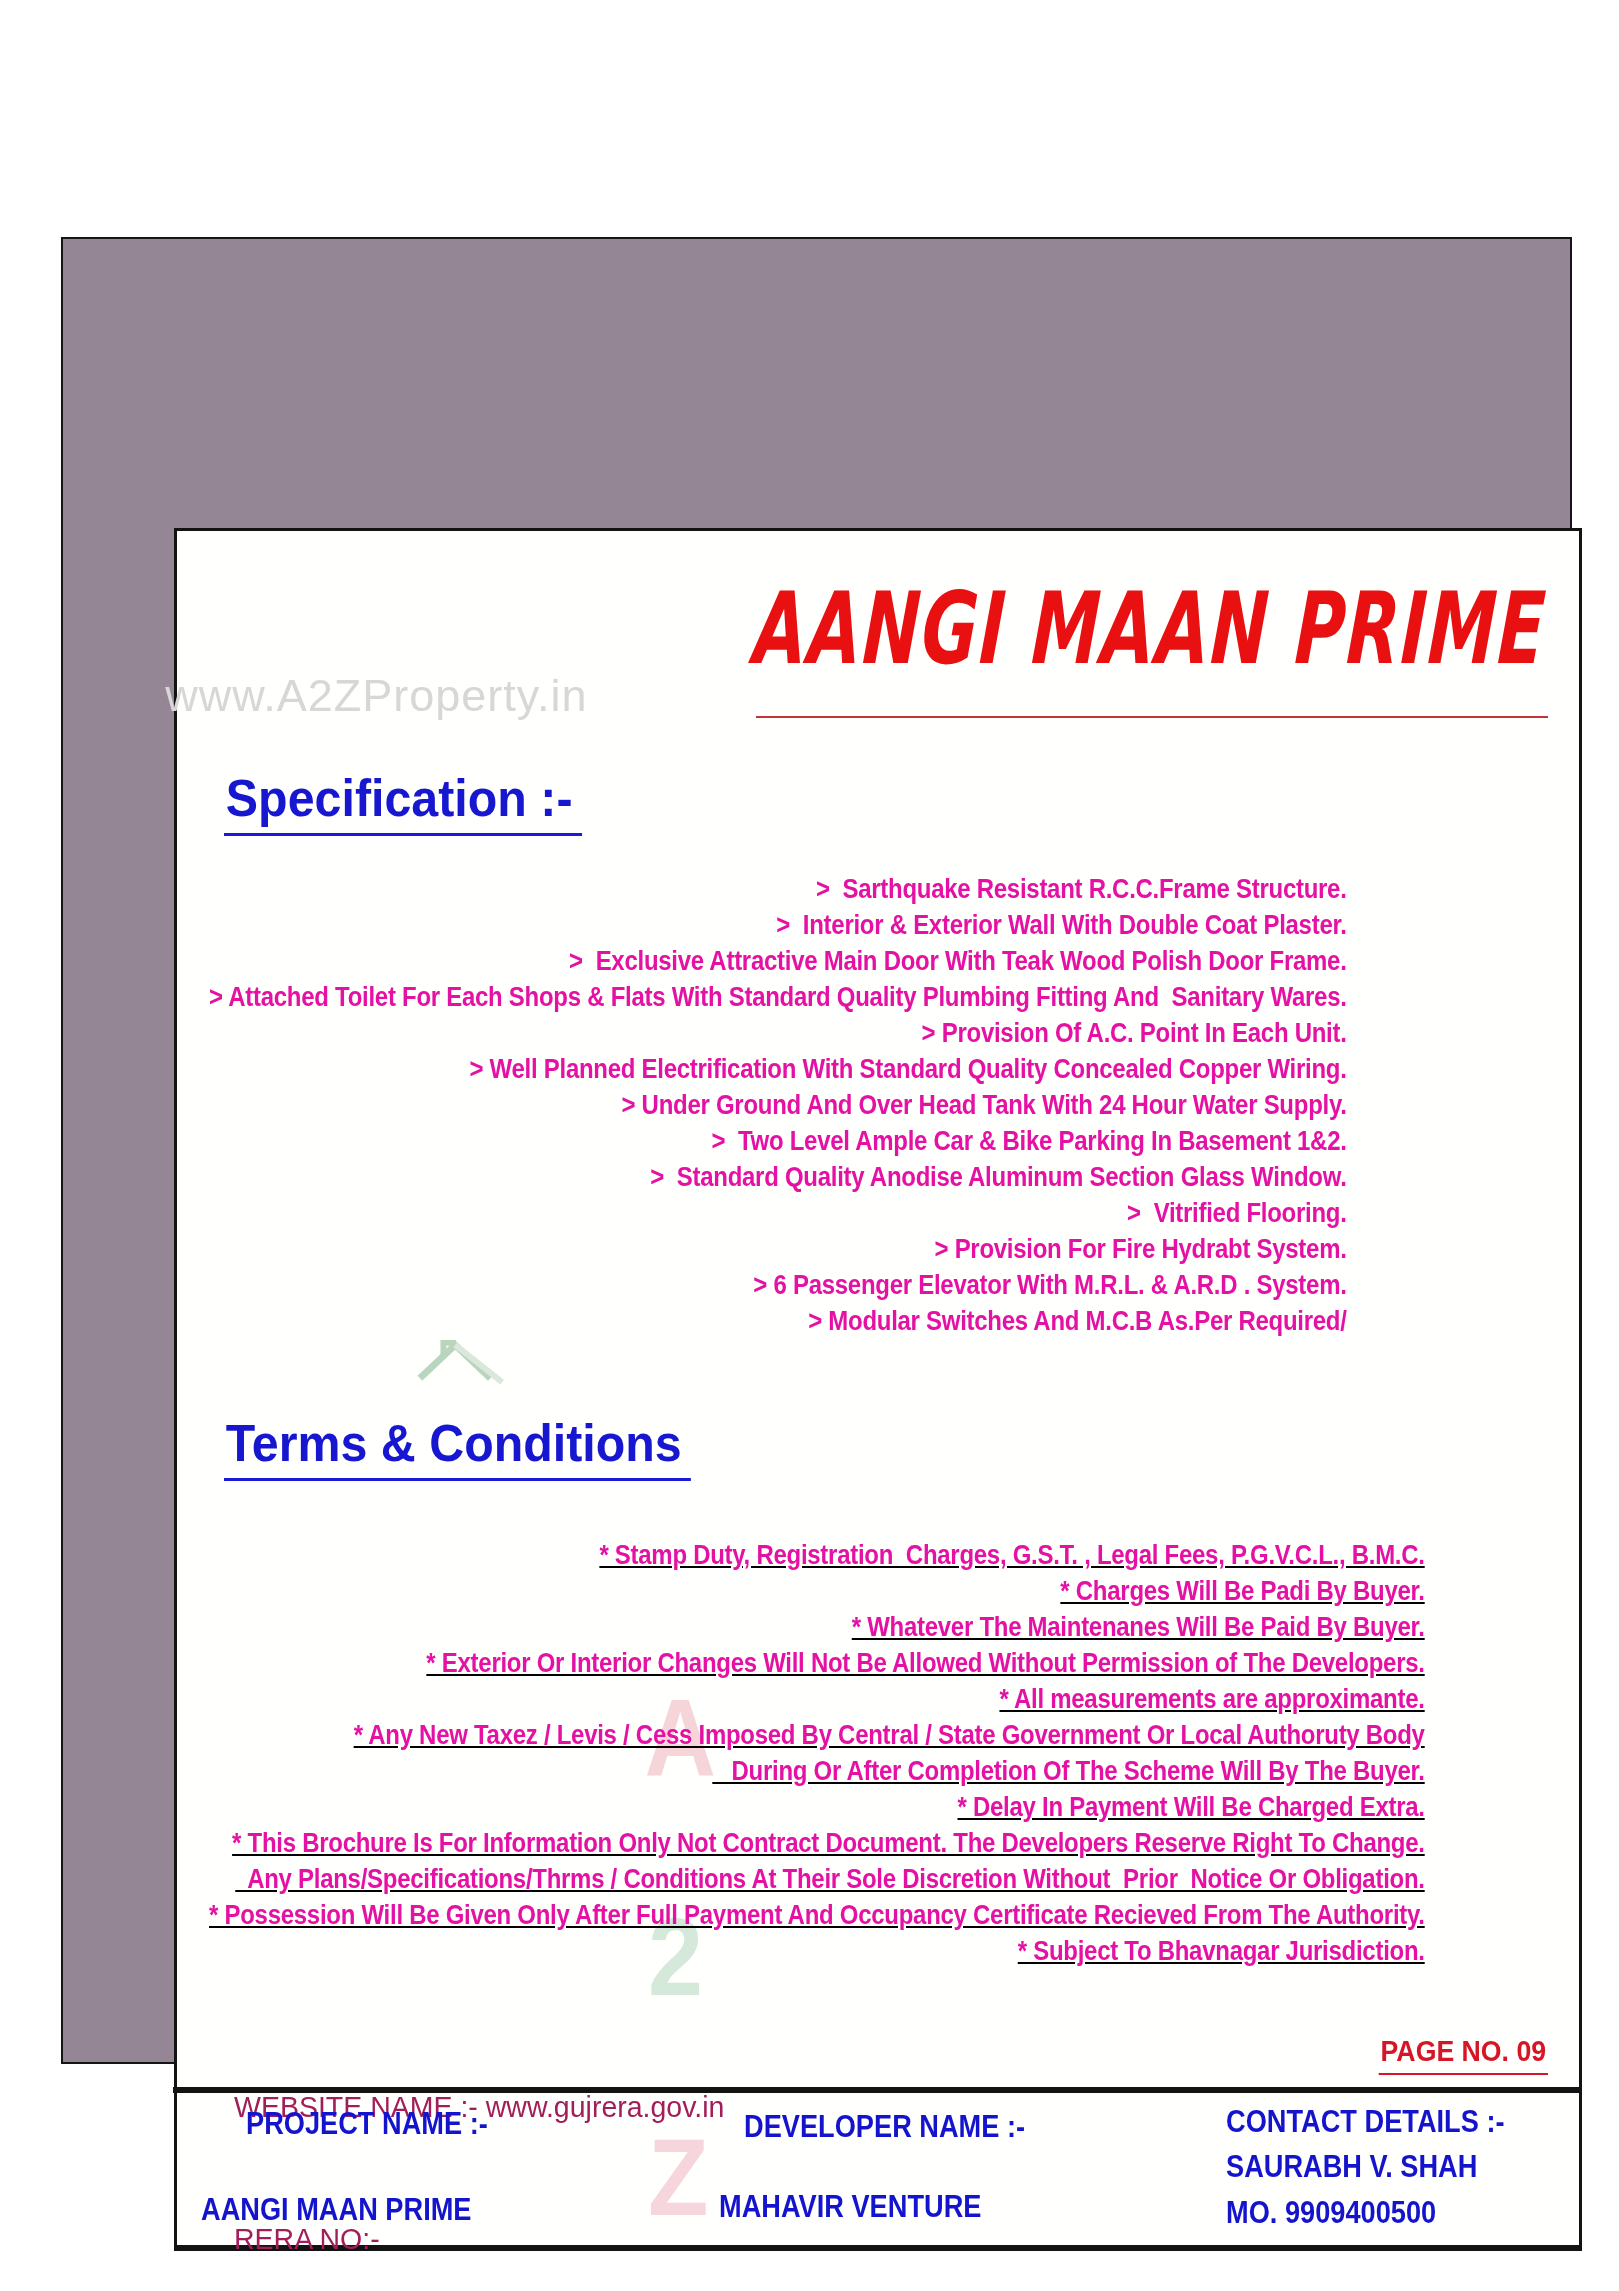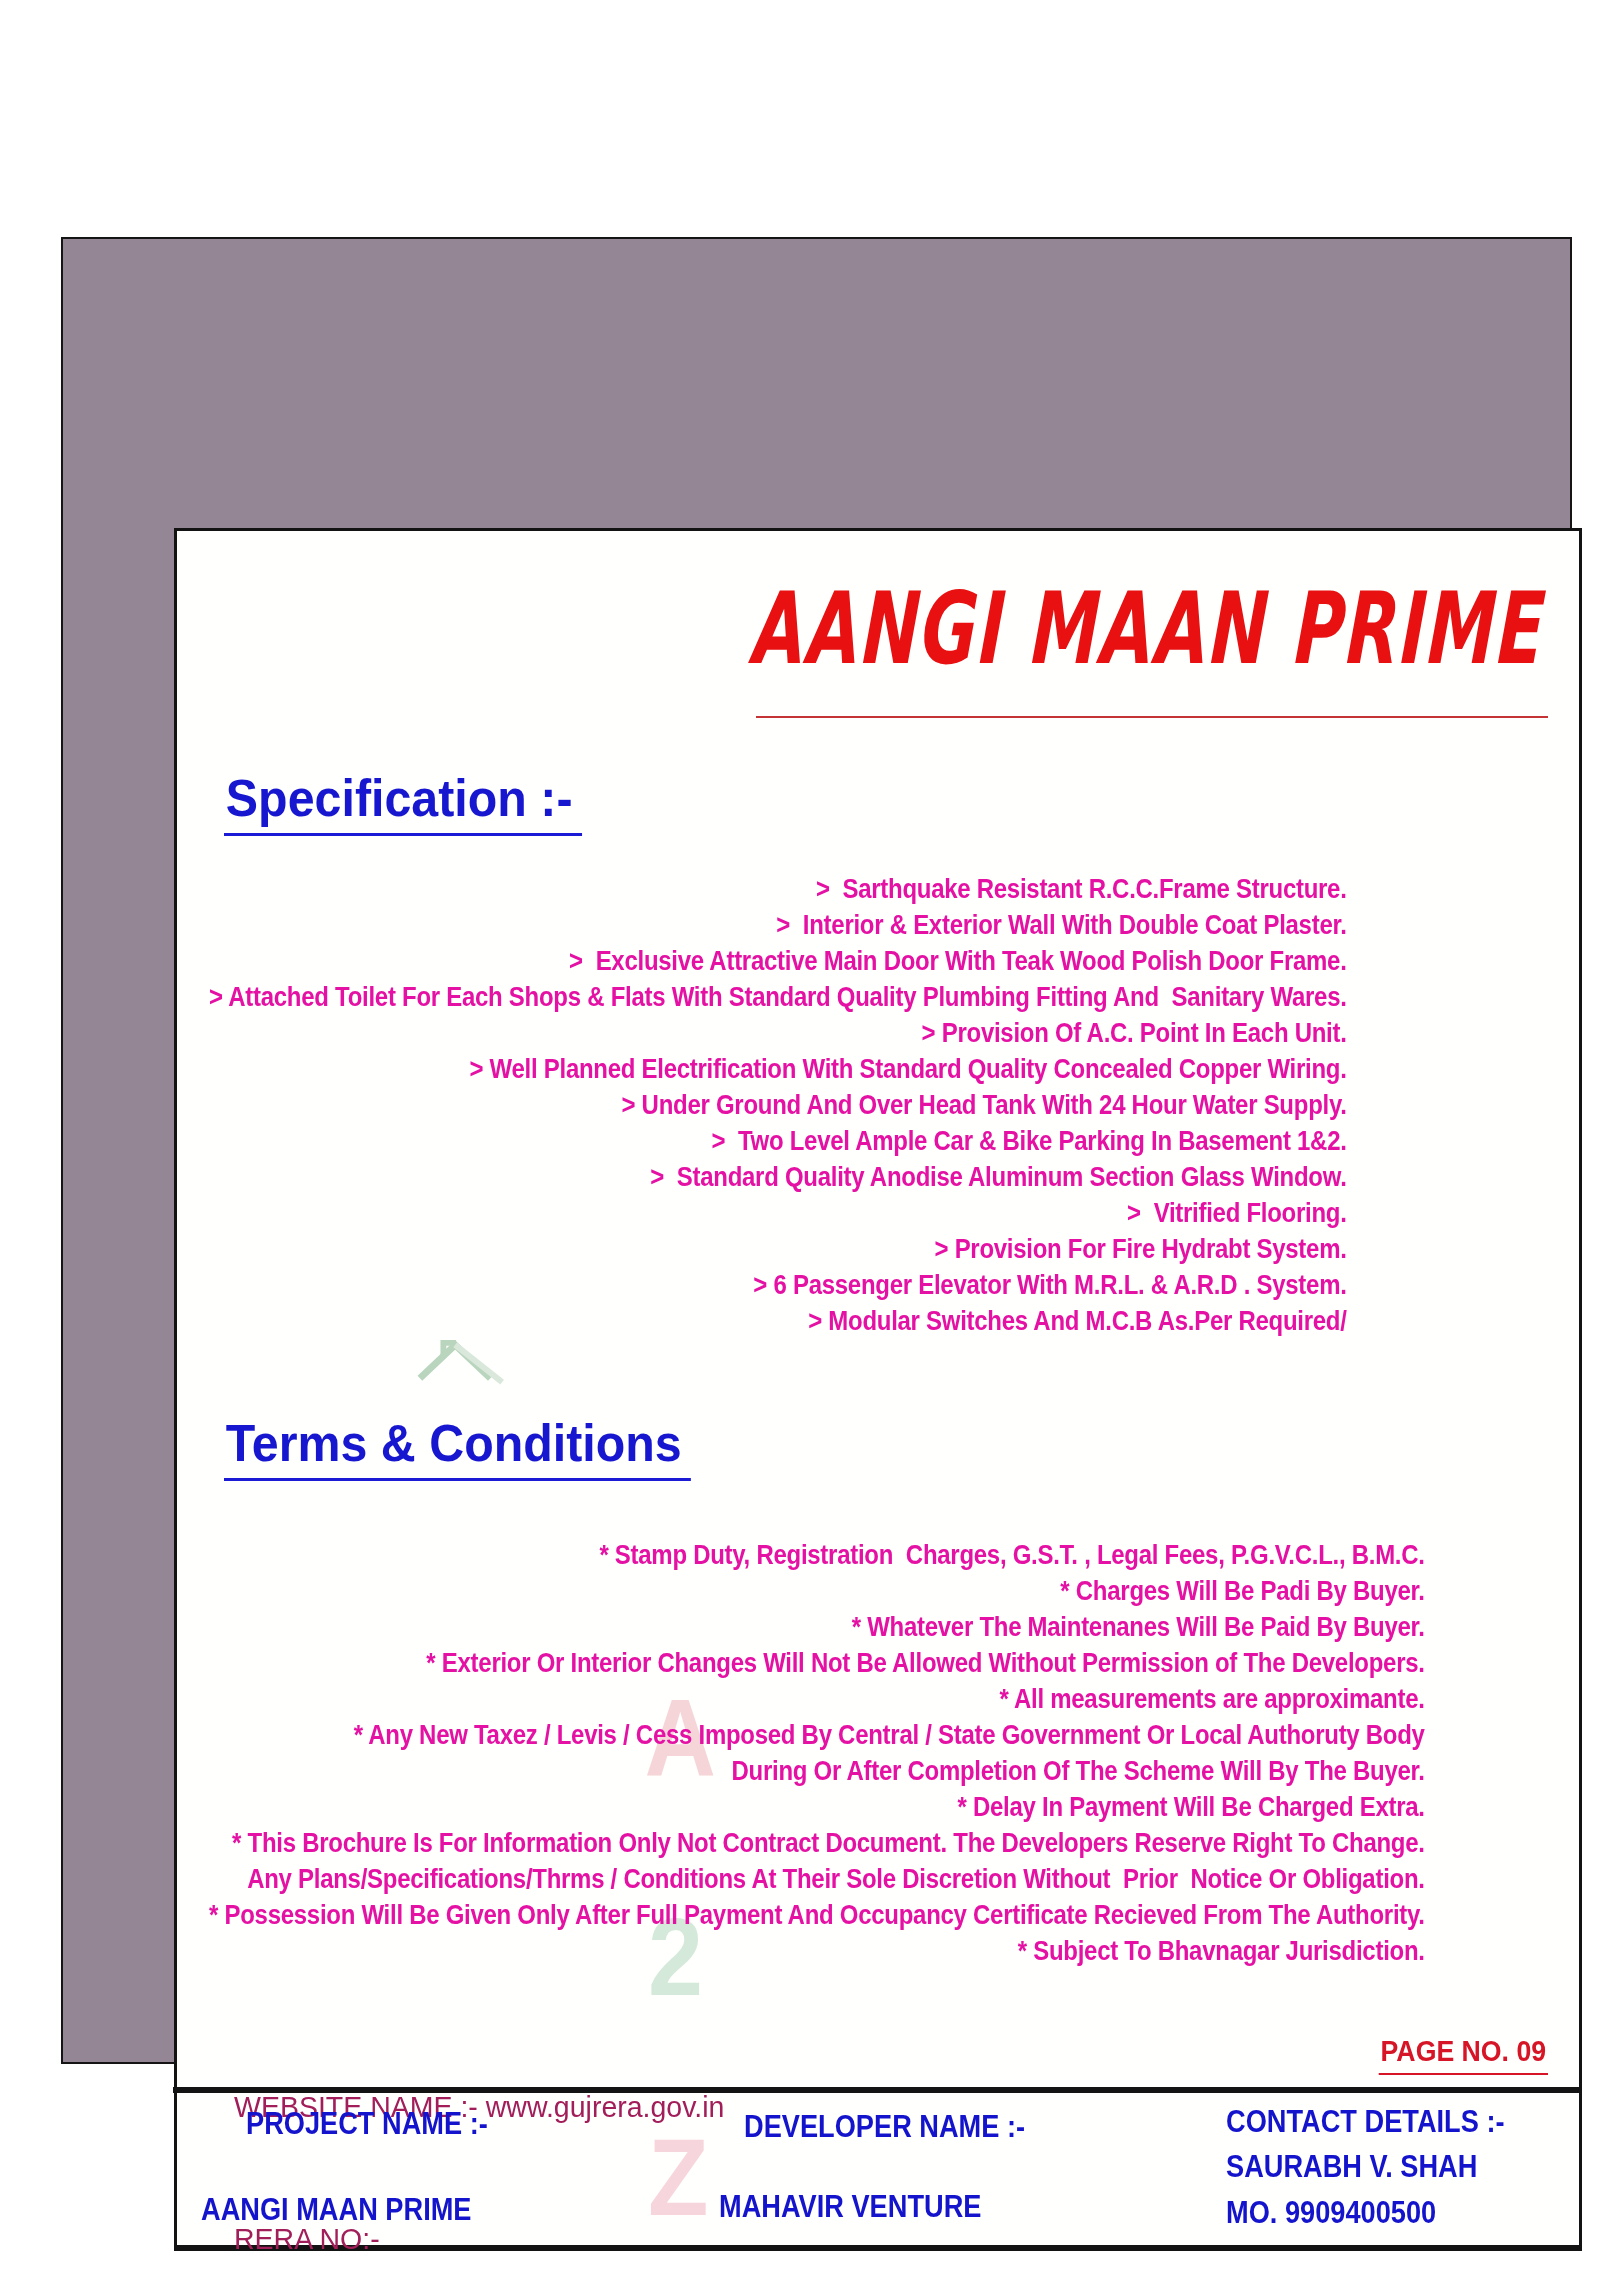--- a/index.html
+++ b/index.html
@@ -24,21 +24,21 @@
   .title-rule { position:absolute; left:579px; top:185px; width:792px; height:2px; background:#c53434; }
 
   .sec-head { position:absolute; font-size:52px; line-height:59px; font-weight:bold; color:#1717d0;
               border-bottom:3.9px solid #1b1bd6; padding:0 9.8px 4.9px 2px; display:inline-block;
               transform:scaleX(0.93); transform-origin:0 0; white-space:pre; }
   .spec-head  { left:47px;  top:238px; }
   .terms-head { left:47px;  top:883px; }
 
   .pink-list { position:absolute; left:32px;text-align:right; }
   .spec-list  { top:340px; }
-  .terms-list { top:1006px; }
+  .terms-list { top:1006px;text-decoration:underline; }
   .pink-list .row { display:block; white-space:pre; font-size:27.4px; line-height:36px;
                     font-weight:bold; color:#e411a4; letter-spacing:-0.3px;
                     transform:scaleX(0.875); transform-origin:0 0; }
 
   
   .wm-mid { position:absolute; left:196px; top:821px; font-size:110px; line-height:110px;
             font-weight:bold; white-space:pre; opacity:0.55; letter-spacing:0px;
             transform:scaleX(0.9); transform-origin:0 0; }
   .wm-house { position:absolute; left:237px; top:804px; opacity:0.7; }
 
@@ -60,20 +60,21 @@
   .f-name3  { left:1049px; top:1617px; }
   .f-mob3   { left:1049px; top:1663px; }
 </style>
 </head>
 <body>
 
 <div class="canvas">
   <div class="frame">
     <div class="page">
 
+      <div class="wm-top">www.A2ZProperty.in</div>
 
       <div class="title">AANGI MAAN PRIME</div>
       <div class="title-rule"></div>
 
       <div class="sec-head spec-head">Specification :-</div>
 
       <div class="pink-list spec-list">
 
           <div class="row">&gt;  Sarthquake Resistant R.C.C.Frame Structure.</div>
 

